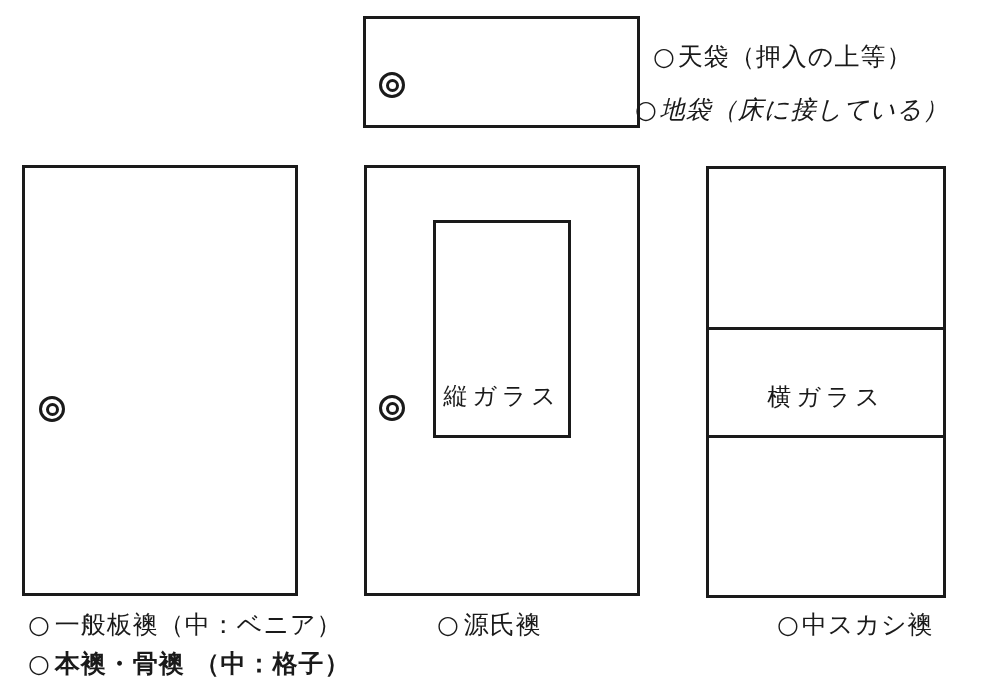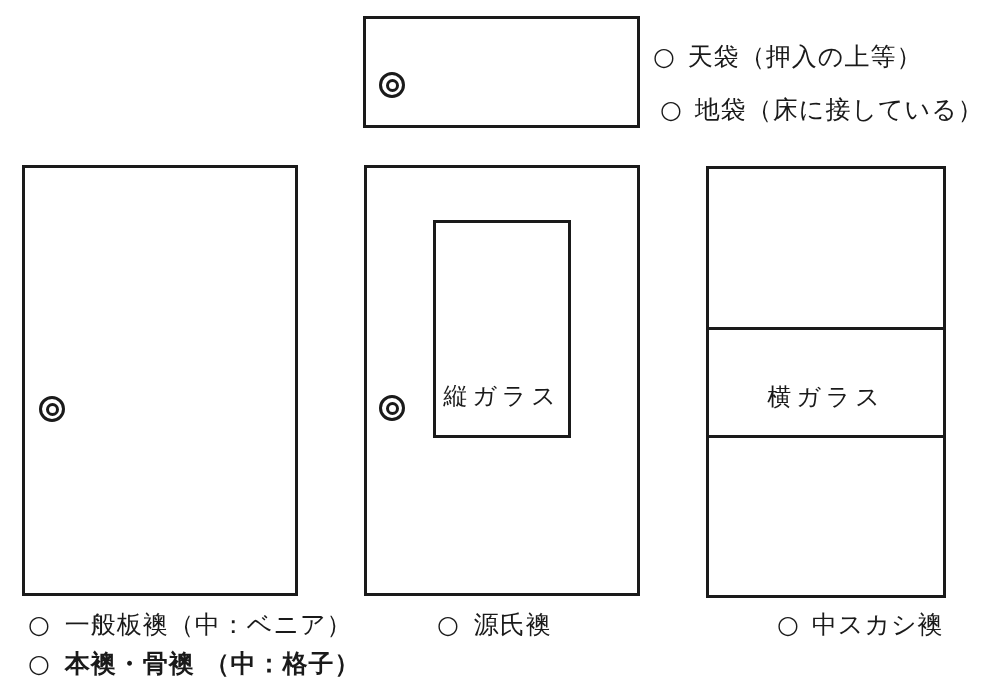--- a/index.html
+++ b/index.html
@@ -46,30 +46,30 @@
     white-space:nowrap;
   }
   .glass-label-center { top:159px; }
   .glass-label-right  { top:214px; }
 
   .label {
     position:absolute; font-size:25px; line-height:28px; letter-spacing:1px;
     color:#1a1a1a; white-space:nowrap;
   }
   .legend-ten { left:653px; top:43px; }
-  .legend-chi { left:660px; top:96px; }
+  .legend-chi { left:635px; top:96px;font-style:italic; }
   .cap-left1  { left:28px;  top:611px; }
   .cap-left2  { left:28px;  top:650px;font-weight:bold; }
   .cap-center { left:437px; top:611px; }
   .cap-right  { left:777px; top:611px; }
 
   .bullet { display:inline-block; }
   .ltxt   { display:inline-block; }
-  .gap-0  .ltxt { margin-left:12px; }
-  .gap-md .ltxt { margin-left:14px; }
+  .gap-0  .ltxt { margin-left:2px; }
+  .gap-md .ltxt { margin-left:4px; }
 </style>
 </head>
 <body>
 
 <div class="stage">
 
   <div class="panel panel-top">
     <div class="handle handle-top">
       <div class="handle-core"></div>
     </div>

